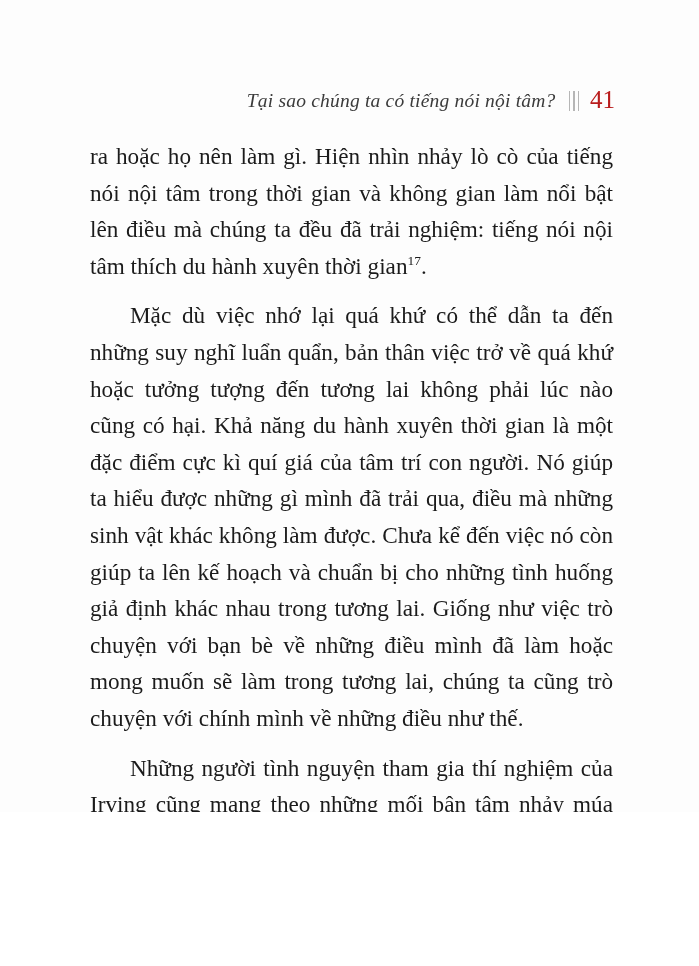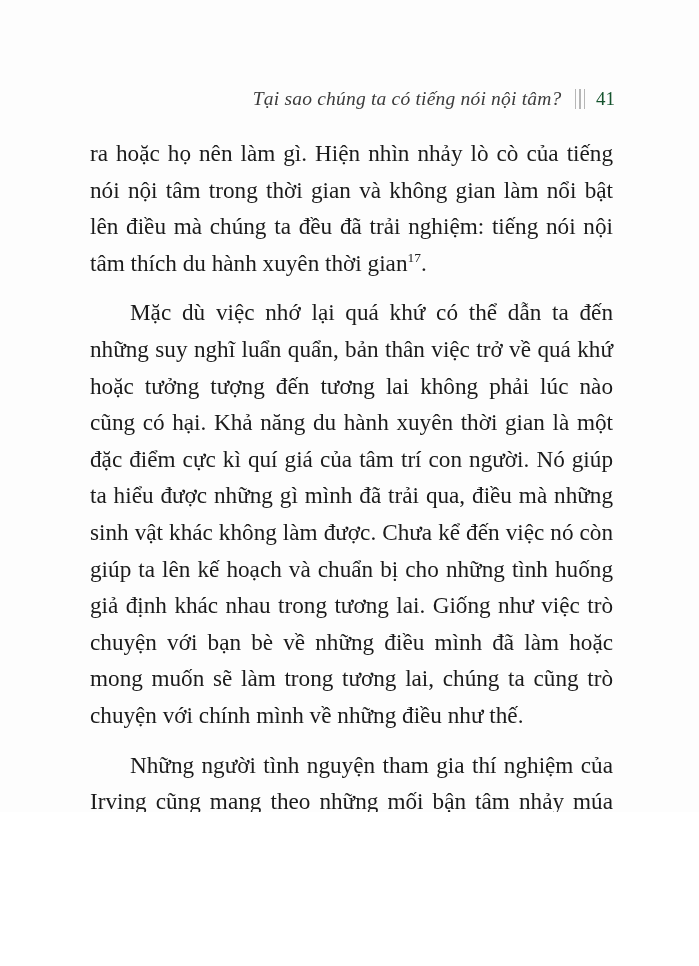--- a/index.html
+++ b/index.html
@@ -35,22 +35,22 @@
     margin: 0 11px 0 13px;
     align-self: center;
   }
   .triple-bars i {
     display: block;
     width: 1.5px;
     height: 20px;
     background: #b6b6b6;
   }
   .page-number {
-    font-size: 19px;
-    color: #14532d;
+    font-size: 25px;
+    color: #b91c1c;
     line-height: 1;
     position: relative;
     top: -1px;
   }
   .body-text {
     margin-top: 25px;
     padding: 0 86px 0 90px;
     font-size: 23.2px;
     line-height: 36.6px;
     color: #1b1b1b;

